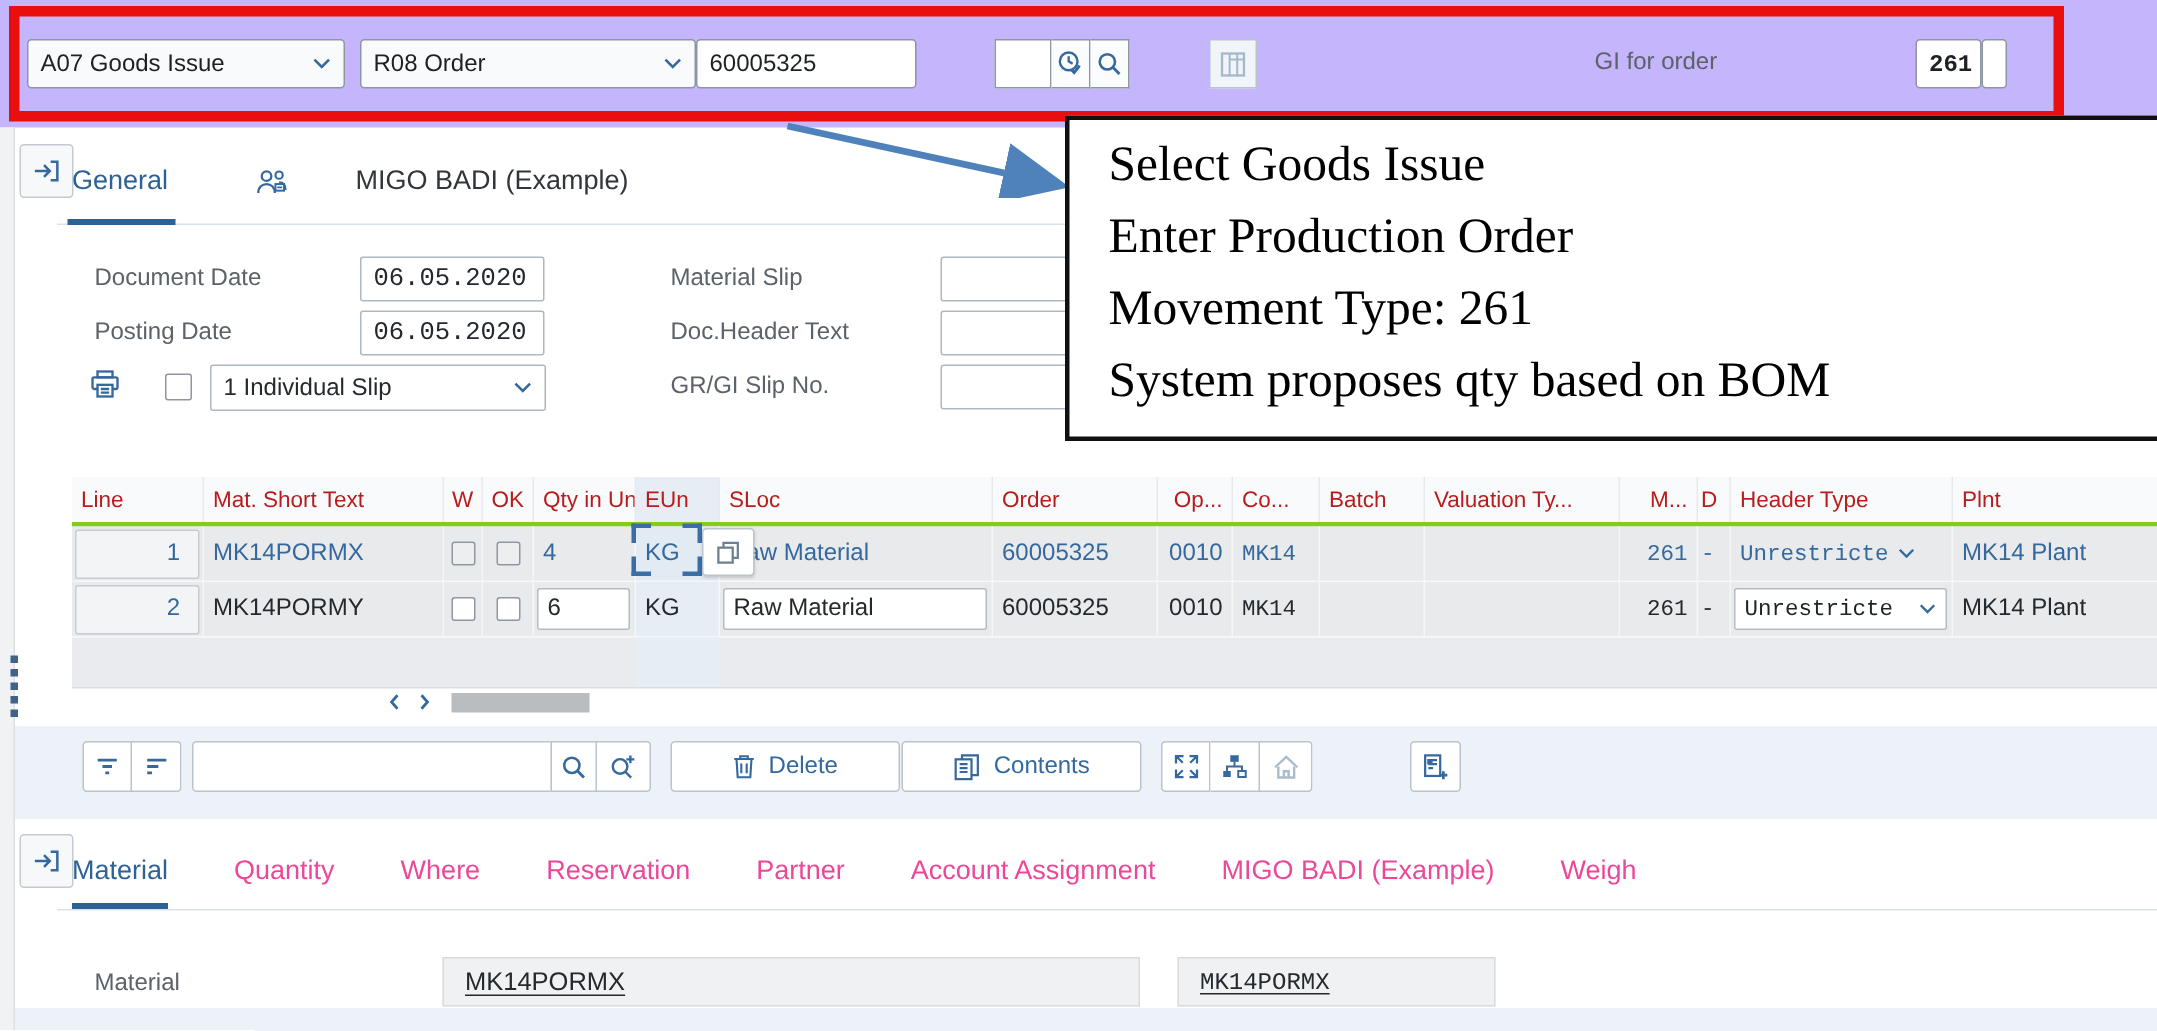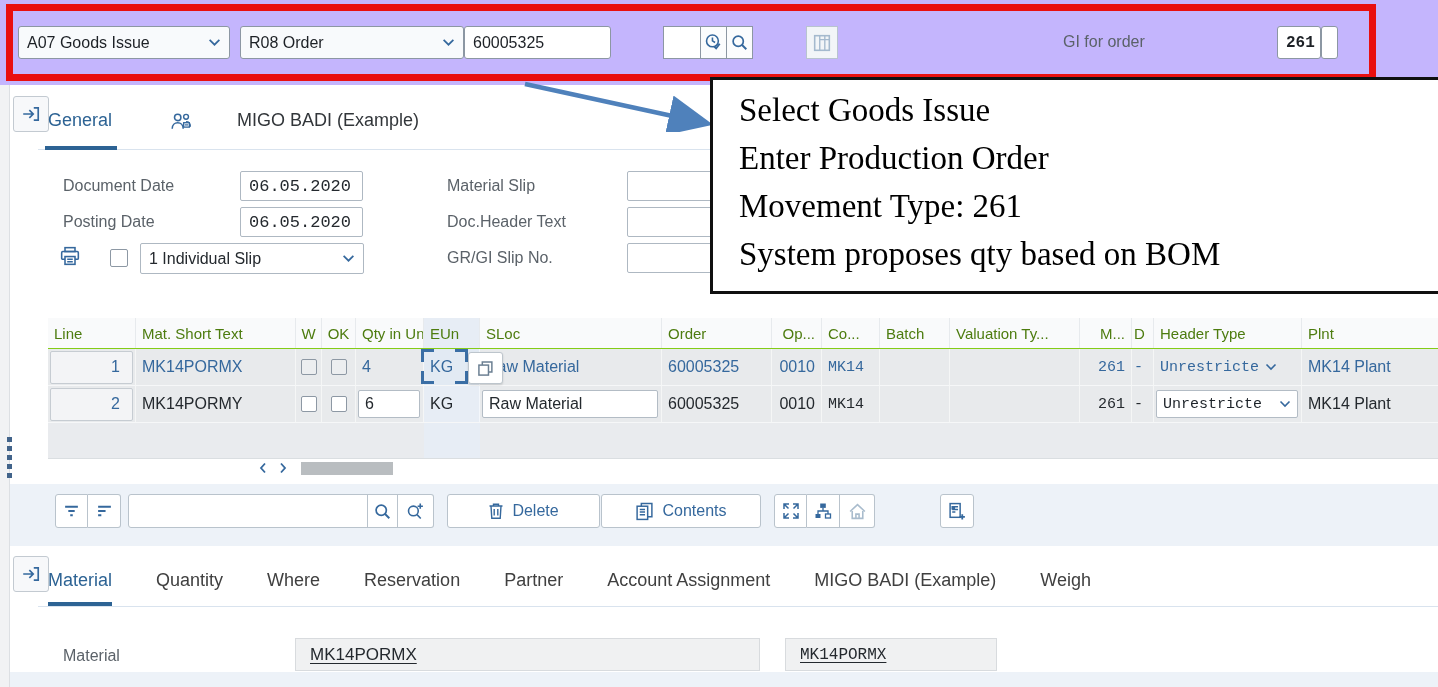--- a/index.html
+++ b/index.html
@@ -42,21 +42,21 @@
        border:1px solid #8d98a4;border-radius:2px}
   
   .grid{position:absolute;left:48px;top:318px;width:1390px}
   .trow{display:flex;width:1390px}
   .trow>div{box-sizing:border-box;flex:none;padding:0 6px;display:flex;align-items:center;overflow:hidden;white-space:nowrap}
   .c0{width:88px}.c1{width:160px}.c2{width:26px;padding:0 2px!important;justify-content:center}
   .c3{width:34px;padding:0 2px!important;justify-content:center}.c4{width:68px}.c5{width:56px}
   .c6{width:182px}.c7{width:110px}.c8{width:50px;justify-content:flex-end}.c9{width:58px}
   .c10{width:70px}.c11{width:130px}.c12{width:52px;justify-content:flex-end}.c13{width:22px;padding:0 2px!important}
   .c14{width:148px}.c15{width:150px}
-  .thead{height:30px;background:#f9fafb;border-bottom:1px solid #84cc16;color:#4d7c0f;font-size:15px}
+  .thead{height:30px;background:#f9fafb;border-bottom:3px solid #84cc16;color:#b91c1c;font-size:15px}
   .thead>div{border-right:1px solid #e7eaed}
   .drow{height:37px;background:#e8eaec;font-size:16px}
   .drow>div{border-right:1px solid rgba(255,255,255,.55);border-bottom:1px solid #f6f7f8}
   .erow{height:36px;background:#e9ebee}
   .blue{color:#35689d}
   .tint{background:#e2eaf3!important}
   .tint2{background:#e7edf5!important}
   .lbox{box-sizing:border-box;width:84px;height:33px;margin:1px 2px;background:#f3f4f6;
         border:1px solid #c6ccd2;border-radius:2px;display:flex;align-items:center;
         justify-content:flex-end;padding-right:12px}
@@ -86,21 +86,21 @@
         border:1px solid #b9c3cc;border-radius:3px;display:flex;align-items:center;
         justify-content:center;gap:8px;color:#35689d;font-size:16px}
   .tgrp{position:absolute;top:494px;display:flex}
   .tgrp>div{box-sizing:border-box;height:34px;background:#fff;border:1px solid #b9c3cc;
         display:flex;align-items:center;justify-content:center}
   .tgrp>div+div{border-left:none}
   .tinput{position:absolute;left:128px;top:494px;width:240px;height:34px;box-sizing:border-box;
           background:#fff;border:1px solid #b9c3cc;border-radius:3px 0 0 3px}
   
   .dtabs{position:absolute;left:48px;top:570px;display:flex;gap:44px}
-  .dtab{height:36px;box-sizing:border-box;border-bottom:4px solid transparent;font-size:18px;color:#404040;white-space:nowrap}
+  .dtab{height:36px;box-sizing:border-box;border-bottom:4px solid transparent;font-size:18px;color:#ec4899;white-space:nowrap}
   .dtab.act{color:#2d6394;border-bottom-color:#2d6394}
   .matbox{position:absolute;top:638px;height:33px;box-sizing:border-box;background:#f0f1f2;
           border:1px solid #d8dbde;display:flex;align-items:center;padding:0 14px;font-size:17px}
   .matbox u{text-underline-offset:3px}
   .bband{position:absolute;left:10px;top:672px;width:1428px;height:15px;background:#edf2f8}
   svg{display:block}
 </style>
 </head>
 <body>
 

